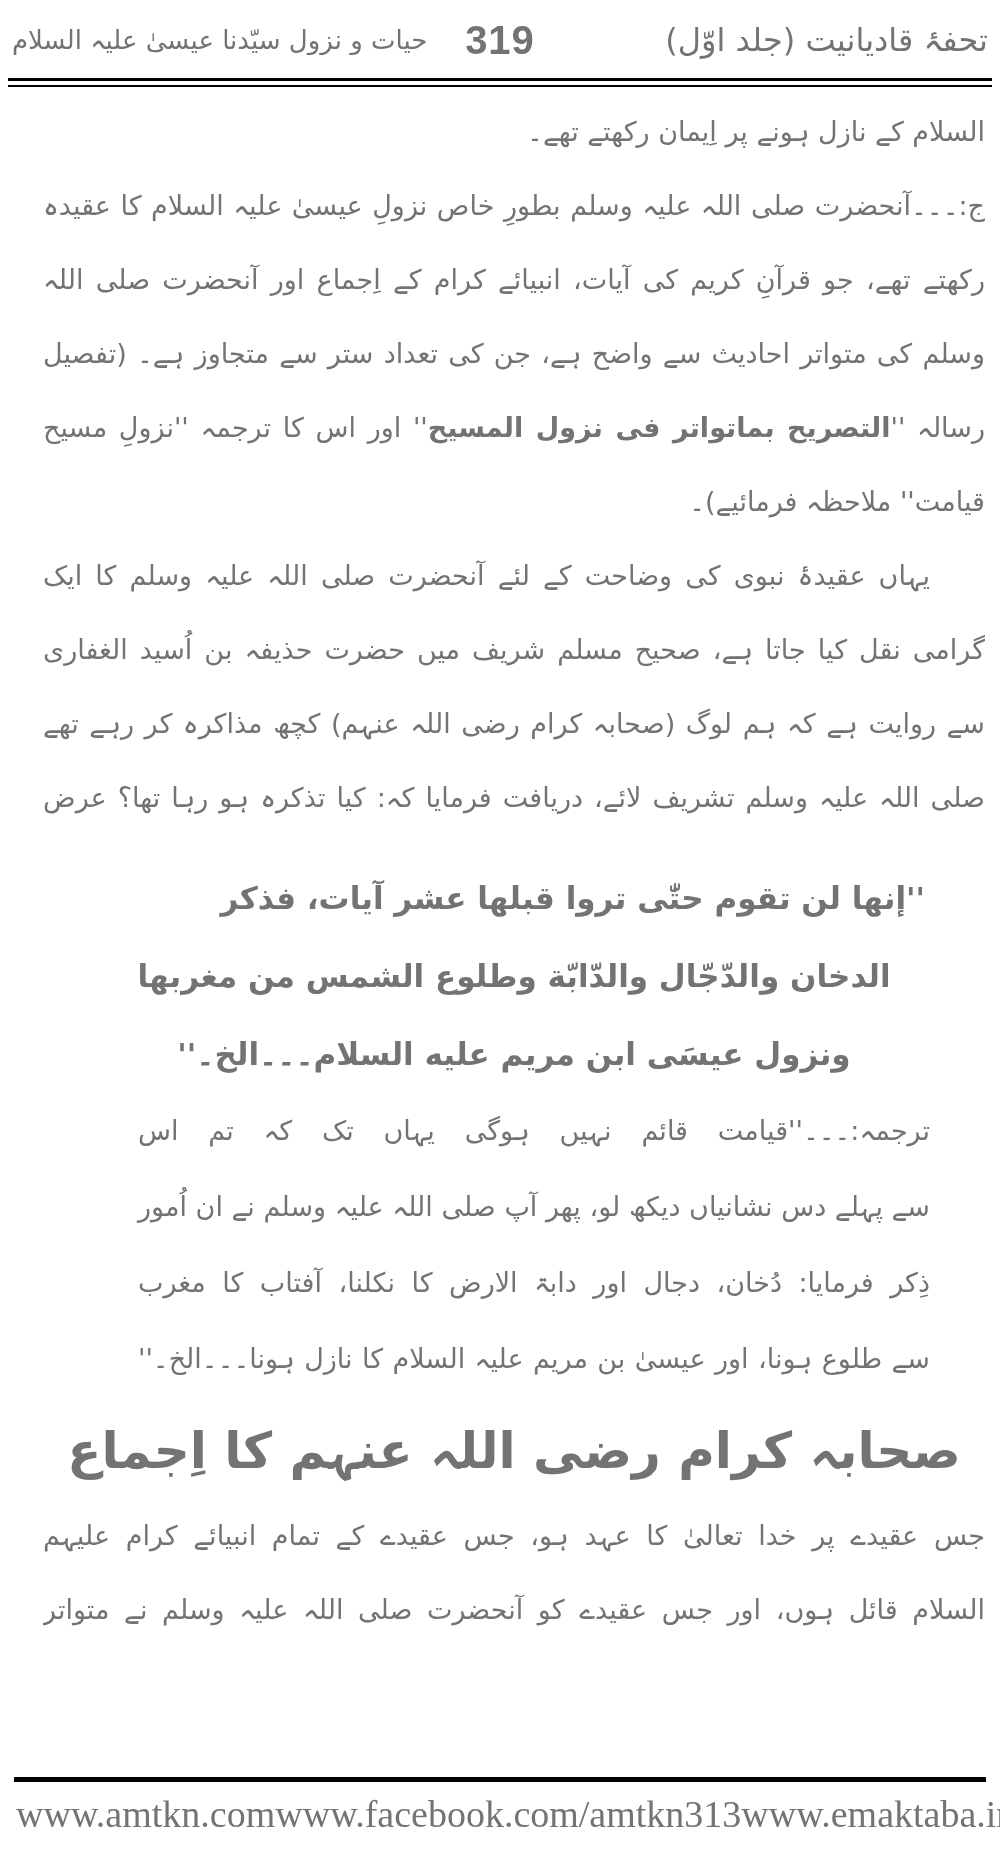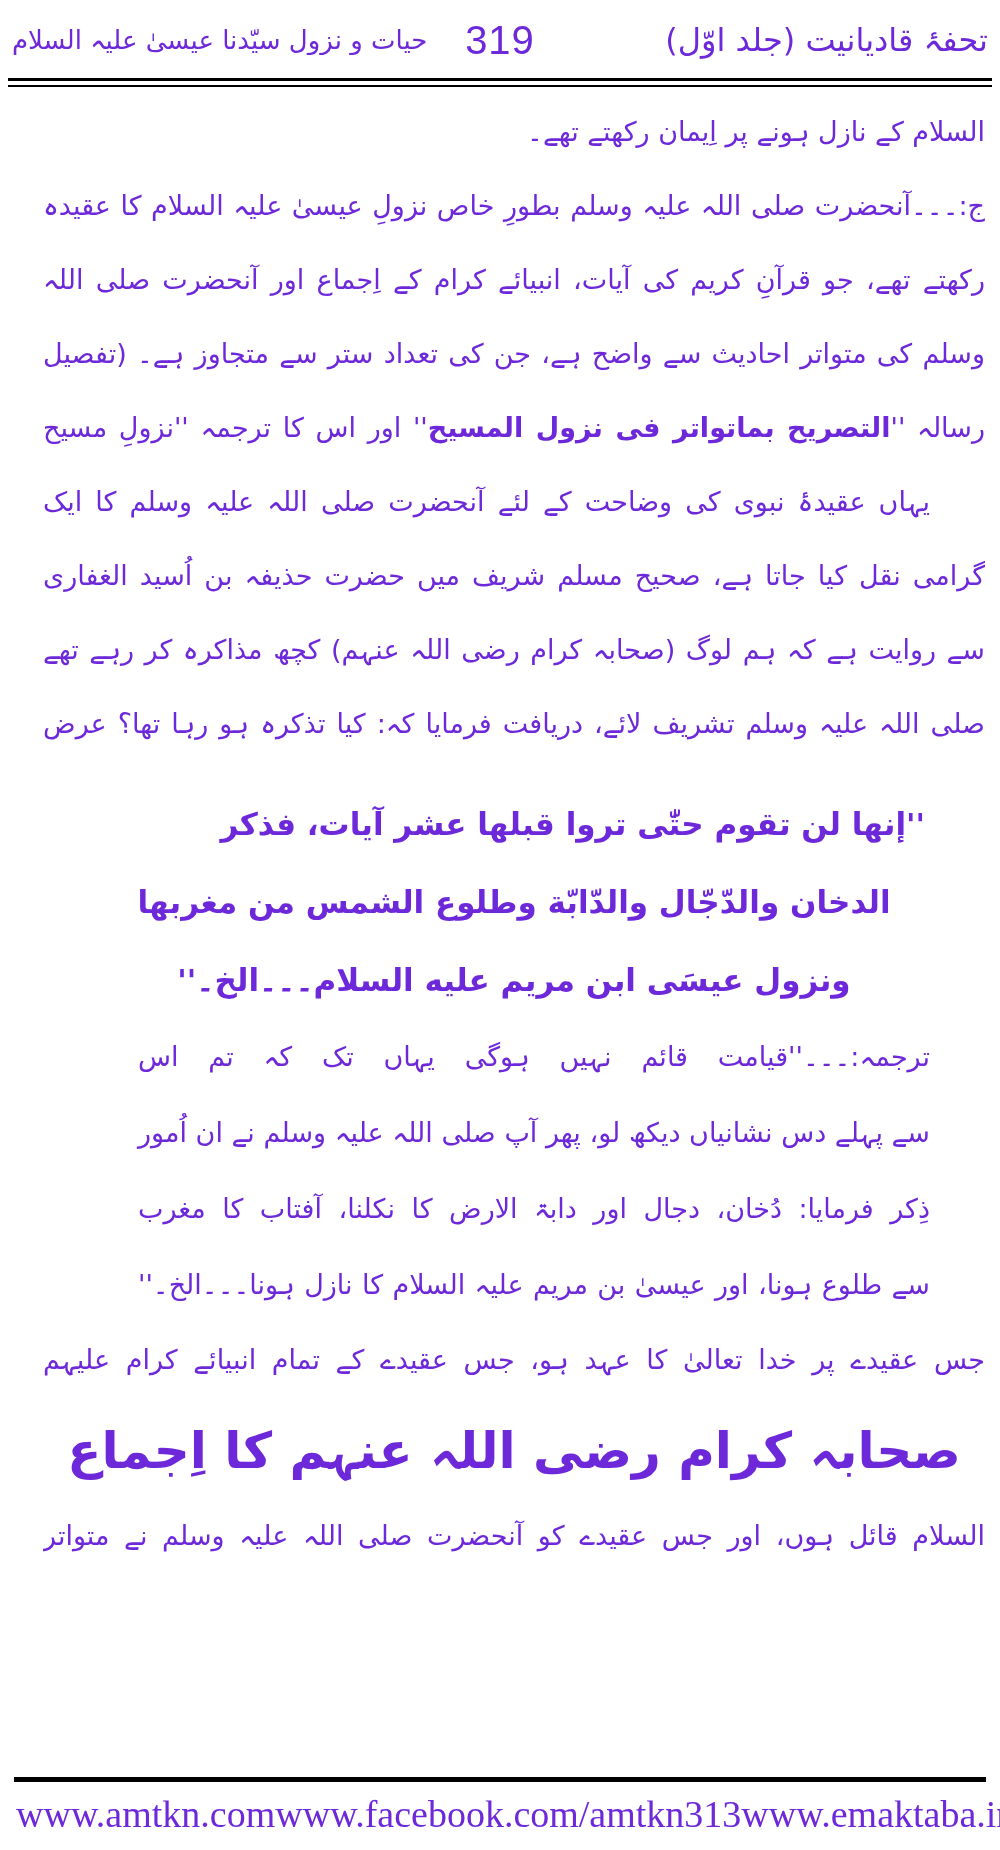--- a/index.html
+++ b/index.html
@@ -1,25 +1,25 @@
 <!DOCTYPE html>
 <html lang="ur"><head>
 <meta charset="utf-8">
 <style>
   html,body{margin:0;padding:0;background:#e8e8e8;}
   .page{
     position:relative;width:1000px;height:1850px;margin:0 auto;
-    background:#ffffff;color:#6d28d9;overflow:hidden;
+    background:#ffffff;color:#737373;overflow:hidden;
     font-family:"DejaVu Sans",sans-serif;
   }
   
   .hdr{display:grid;grid-template-columns:1fr auto 1fr;align-items:center;
        padding:10px 12px 0 12px;height:60px;direction:ltr;}
   .hdr-left{text-align:left;font-size:26px;direction:rtl;white-space:nowrap;overflow:hidden;}
-  .hdr-num{font-family:"Liberation Sans",sans-serif;font-weight:normal;font-size:40px;
+  .hdr-num{font-family:"Liberation Sans",sans-serif;font-weight:bold;font-size:40px;
            letter-spacing:1px;padding:0 30px;}
   .hdr-right{text-align:right;font-size:32px;direction:rtl;white-space:nowrap;overflow:hidden;}
   .rule-top{margin:8px 8px 0 8px;height:4px;border-top:3px solid #000;border-bottom:2px solid #000;}
   
   .flow{padding:8px 15px 0 15px;}
   .line{direction:rtl;font-size:27px;height:74px;line-height:74px;overflow:hidden;
         text-align:justify;text-align-last:justify;margin-left:28px;}
   .al-right {text-align:right; text-align-last:right;}
   .al-left  {text-align:left;  text-align-last:left;}
   .al-center{text-align:center;text-align-last:center;}
@@ -51,33 +51,34 @@
   </div>
 
   <div class="rule-top"></div>
 
   <div class="flow">
       <div class="line al-right">السلام کے نازل ہونے پر اِیمان رکھتے تھے۔</div>
       <div class="line al-justify">ج:۔۔۔آنحضرت صلی اللہ علیہ وسلم بطورِ خاص نزولِ عیسیٰ علیہ السلام کا عقیدہ</div>
       <div class="line al-justify">رکھتے تھے، جو قرآنِ کریم کی آیات، انبیائے کرام کے اِجماع اور آنحضرت صلی اللہ علیہ</div>
       <div class="line al-justify">وسلم کی متواتر احادیث سے واضح ہے، جن کی تعداد ستر سے متجاوز ہے۔ (تفصیل کے لئے</div>
       <div class="line al-justify"><span>رسالہ ''</span><span class="b">التصریح بماتواتر فی نزول المسیح</span><span>'' اور اس کا ترجمہ ''نزولِ مسیح اور علاماتِ</span></div>
+      <div class="line al-right">قیامت'' ملاحظہ فرمائیے)۔</div>
       <div class="line indent al-justify">یہاں عقیدۂ نبوی کی وضاحت کے لئے آنحضرت صلی اللہ علیہ وسلم کا ایک ارشادِ</div>
       <div class="line al-justify">گرامی نقل کیا جاتا ہے، صحیح مسلم شریف میں حضرت حذیفہ بن اُسید الغفاری رضی اللہ عنہ</div>
       <div class="line al-justify">سے روایت ہے کہ ہم لوگ (صحابہ کرام رضی اللہ عنہم) کچھ مذاکرہ کر رہے تھے کہ آنحضرت</div>
       <div class="line al-justify">صلی اللہ علیہ وسلم تشریف لائے، دریافت فرمایا کہ: کیا تذکرہ ہو رہا تھا؟ عرض کیا کہ:</div>
       <div class="line arabic first al-right">''إنها لن تقوم حتّٰى تروا قبلها عشر آيات، فذكر</div>
       <div class="line arabic al-center">الدخان والدّجّال والدّابّة وطلوع الشمس من مغربها</div>
       <div class="line arabic al-center">ونزول عيسَى ابن مريم عليه السلام۔۔۔الخ۔''</div>
       <div class="line translation al-justify">ترجمہ:۔۔۔''قیامت قائم نہیں ہوگی یہاں تک کہ تم اس</div>
       <div class="line translation al-justify">سے پہلے دس نشانیاں دیکھ لو، پھر آپ صلی اللہ علیہ وسلم نے ان اُمور کو</div>
       <div class="line translation al-justify">ذِکر فرمایا: دُخان، دجال اور دابۃ الارض کا نکلنا، آفتاب کا مغرب</div>
       <div class="line translation al-justify">سے طلوع ہونا، اور عیسیٰ بن مریم علیہ السلام کا نازل ہونا۔۔۔الخ۔''</div>
+      <div class="line heading al-center">صحابہ کرام رضی اللہ عنہم کا اِجماع</div>
       <div class="line al-justify">جس عقیدے پر خدا تعالیٰ کا عہد ہو، جس عقیدے کے تمام انبیائے کرام علیہم</div>
-      <div class="line heading al-center">صحابہ کرام رضی اللہ عنہم کا اِجماع</div>
       <div class="line al-justify">السلام قائل ہوں، اور جس عقیدے کو آنحضرت صلی اللہ علیہ وسلم نے متواتر اَحادیث میں</div>
     </div>
 
   <div class="ftr">
     <div class="rule-bottom"></div>
     <div class="links">
       <span>www.amtkn.com</span>
       <span>www.facebook.com/amtkn313</span>
       <span>www.emaktaba.info</span>
     </div>

